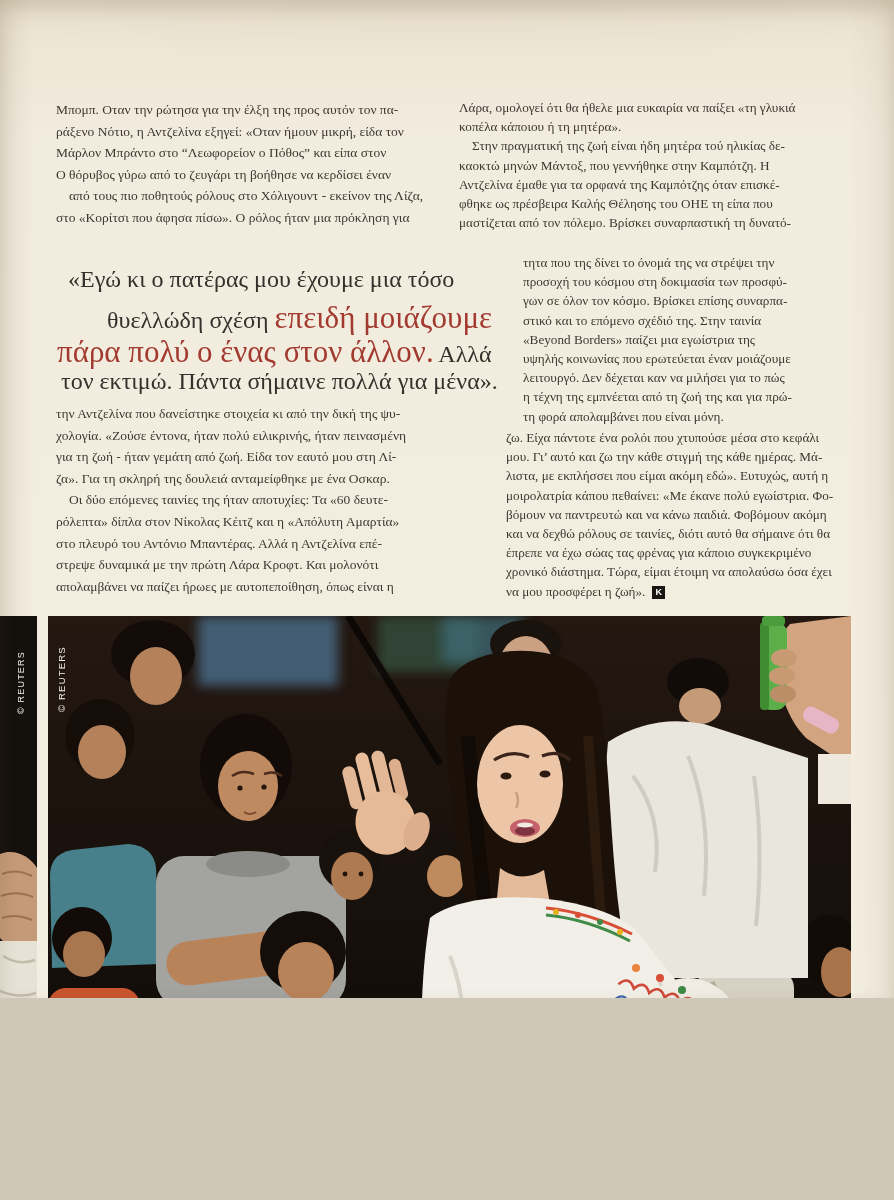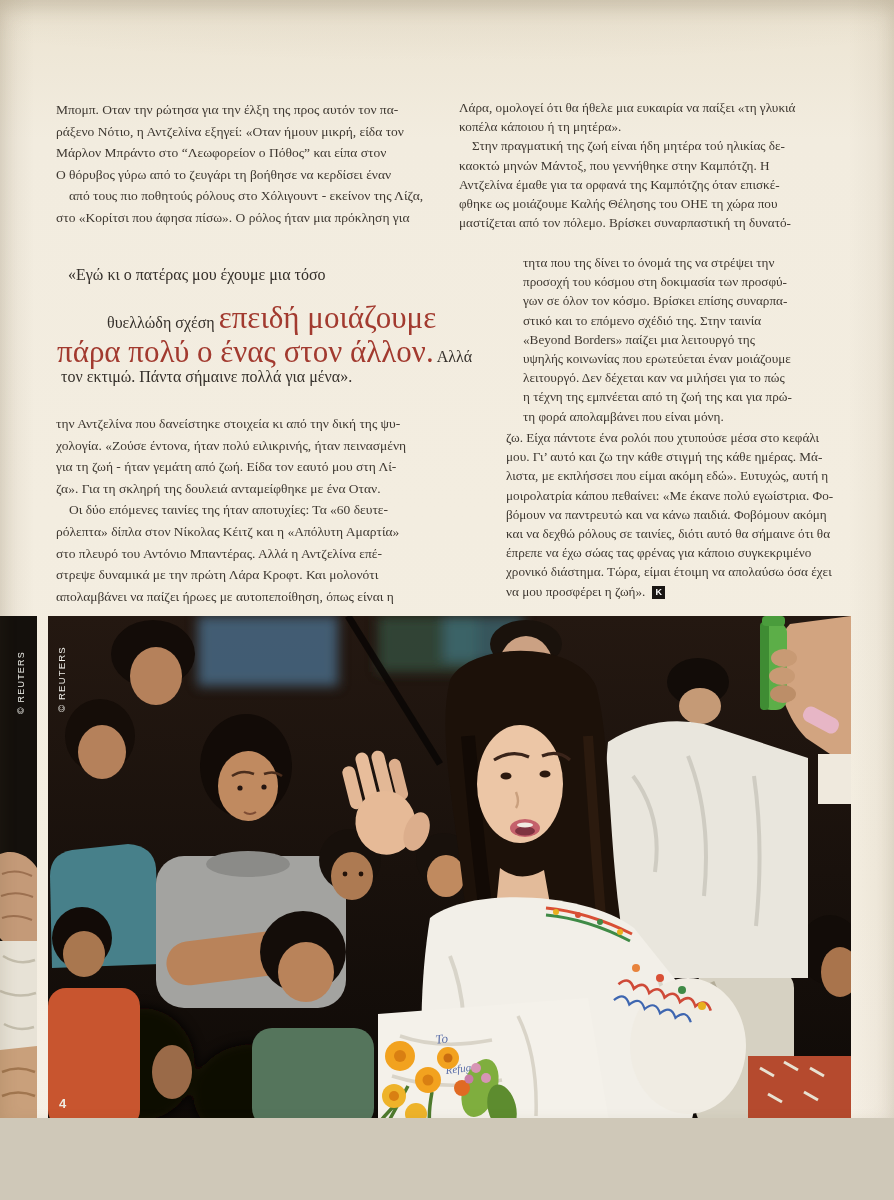--- a/index.html
+++ b/index.html
@@ -1,47 +1,47 @@
 <!DOCTYPE html>
 <html><head>
 <meta charset="utf-8">
 <style>
   html,body{margin:0;padding:0;background:#cfc8b8;}
   .page{
-    position:relative;width:894px;height:1118px;overflow:hidden;
+    position:relative;width:894px;height:998px;overflow:hidden;
     font-family:"Liberation Serif","DejaVu Serif",serif;
     background:
       radial-gradient(1400px 260px at 50% -120px, rgba(115,95,65,.20), rgba(115,95,65,0) 70%),
       linear-gradient(90deg, rgba(110,88,58,.10), rgba(110,88,58,0) 34px),
       linear-gradient(270deg, rgba(118,94,60,.08), rgba(118,94,60,0) 46px),
       linear-gradient(180deg, #ece4d2 0px, #f2ecdf 140px, #f4eee1 900px, #f6f0e6 1200px);
   }
   .page::after{content:"";position:absolute;inset:0;pointer-events:none;
     box-shadow:inset 0 8px 18px rgba(90,70,40,.18);}
   
   .tblock{position:absolute;overflow:hidden;color:#3e3831;}
   .tblock .line{white-space:nowrap;}
   .col-l .line{font-size:13.5px;line-height:21.6px;}
   .col-r .line{font-size:13.2px;line-height:19.2px;}
   #leftA{left:56px;top:99px;width:397px;height:152px;}
-  #leftB{left:56px;top:413px;width:397px;height:196px;}
+  #leftB{left:56px;top:403px;width:397px;height:196px;}
   #rightA{left:459px;top:98px;width:390px;height:136px;}
   #rightB{left:459px;top:234px;width:390px;height:194px;margin-top:19px;}
   #rightB .line{margin-left:64px;}
   #rightC{left:459px;top:428px;width:392px;height:176px;margin-left:47px;}
   #leftA .line:nth-child(5),#leftB .line:nth-child(5),
   #rightA .line:nth-child(3){text-indent:13px;}
   #rightB .line:nth-child(10){text-indent:26px;}
   .endmark{display:inline-block;width:13px;height:13px;background:#191613;color:#fff;
     font:bold 9px/13px "Liberation Sans",sans-serif;text-align:center;margin-left:7px;
     vertical-align:1px;}
   
   .quote{position:absolute;left:57px;top:266px;width:530px;}
   .ql{height:34px;white-space:nowrap;}
-  .qd{font-size:16px;color:#35302b;}
+  .qd{font-size:24px;color:#35302b;}
   .qr{font-size:31px;font-weight:normal;color:#a23a2f;}
   .q1{padding-left:11px;}
   .q2{padding-left:50px;}
   .q4{padding-left:4px;}
   
   .photo-main{position:absolute;left:48px;top:616px;width:803px;height:511px;background:#130d09;}
   .photo-sliver{position:absolute;left:0;top:616px;width:37px;height:511px;background:#100b08;}
   .photo-main svg,.photo-sliver svg{display:block;}
   
   .folio{position:absolute;right:31px;top:1140px;font-size:16px;letter-spacing:4px;
@@ -67,43 +67,43 @@
     <div class="ql q1"><span class="qd">«Εγώ κι ο πατέρας μου έχουμε μια τόσο</span></div>
     <div class="ql q2"><span class="qd">θυελλώδη σχέση </span><span class="qr">επειδή μοιάζουμε</span></div>
     <div class="ql q3"><span class="qr">πάρα πολύ ο ένας στον άλλον.</span><span class="qd"> Αλλά</span></div>
     <div class="ql q4"><span class="qd">τον εκτιμώ. Πάντα σήμαινε πολλά για μένα».</span></div>
   </div>
 
   <div class="tblock col-l" id="leftB">
       <div class="line">την Αντζελίνα που δανείστηκε στοιχεία κι από την δική της ψυ-</div>
       <div class="line">χολογία. «Ζούσε έντονα, ήταν πολύ ειλικρινής, ήταν πεινασμένη</div>
       <div class="line">για τη ζωή - ήταν γεμάτη από ζωή. Είδα τον εαυτό μου στη Λί-</div>
-      <div class="line">ζα». Για τη σκληρή της δουλειά ανταμείφθηκε με ένα Οταν.</div>
+      <div class="line">ζα». Για τη σκληρή της δουλειά ανταμείφθηκε με ένα Οσκαρ.</div>
       <div class="line">Οι δύο επόμενες ταινίες της ήταν αποτυχίες: Τα «60 δευτε-</div>
       <div class="line">ρόλεπτα» δίπλα στον Νίκολας Κέιτζ και η «Απόλυτη Αμαρτία»</div>
       <div class="line">στο πλευρό του Αντόνιο Μπαντέρας. Αλλά η Αντζελίνα επέ-</div>
       <div class="line">στρεψε δυναμικά με την πρώτη Λάρα Κροφτ. Και μολονότι</div>
       <div class="line">απολαμβάνει να παίζει ήρωες με αυτοπεποίθηση, όπως είναι η</div>
     </div>
 
   <div class="tblock col-r" id="rightA">
       <div class="line">Λάρα, ομολογεί ότι θα ήθελε μια ευκαιρία να παίξει «τη γλυκιά</div>
       <div class="line">κοπέλα κάποιου ή τη μητέρα».</div>
       <div class="line">Στην πραγματική της ζωή είναι ήδη μητέρα τού ηλικίας δε-</div>
       <div class="line">καοκτώ μηνών Μάντοξ, που γεννήθηκε στην Καμπότζη. Η</div>
       <div class="line">Αντζελίνα έμαθε για τα ορφανά της Καμπότζης όταν επισκέ-</div>
-      <div class="line">φθηκε ως μοιάζουμε Καλής Θέλησης του ΟΗΕ τη χώρα που</div>
+      <div class="line">φθηκε ως πρέσβειρα Καλής Θέλησης του ΟΗΕ τη είπα που</div>
       <div class="line">μαστίζεται από τον πόλεμο. Βρίσκει συναρπαστική τη δυνατό-</div>
     </div>
   <div class="tblock col-r" id="rightB">
       <div class="line">τητα που της δίνει το όνομά της να στρέψει την</div>
       <div class="line">προσοχή του κόσμου στη δοκιμασία των προσφύ-</div>
       <div class="line">γων σε όλον τον κόσμο. Βρίσκει επίσης συναρπα-</div>
       <div class="line">στικό και το επόμενο σχέδιό της. Στην ταινία</div>
-      <div class="line">«Beyond Borders» παίζει μια λειτουργό της</div>
+      <div class="line">«Beyond Borders» παίζει μια εγωίστρια της</div>
       <div class="line">υψηλής κοινωνίας που ερωτεύεται έναν μοιάζουμε</div>
       <div class="line">λειτουργό. Δεν δέχεται καν να μιλήσει για το πώς</div>
       <div class="line">η τέχνη της εμπνέεται από τη ζωή της και για πρώ-</div>
       <div class="line">τη φορά απολαμβάνει που είναι μόνη.</div>
     </div>
   <div class="tblock col-r" id="rightC">
     <div>
         <div class="line">ζω. Είχα πάντοτε ένα ρολόι που χτυπούσε μέσα στο κεφάλι</div>
         <div class="line">μου. Γι’ αυτό και ζω την κάθε στιγμή της κάθε ημέρας. Μά-</div>
         <div class="line">λιστα, με εκπλήσσει που είμαι ακόμη εδώ». Ευτυχώς, αυτή η</div>

